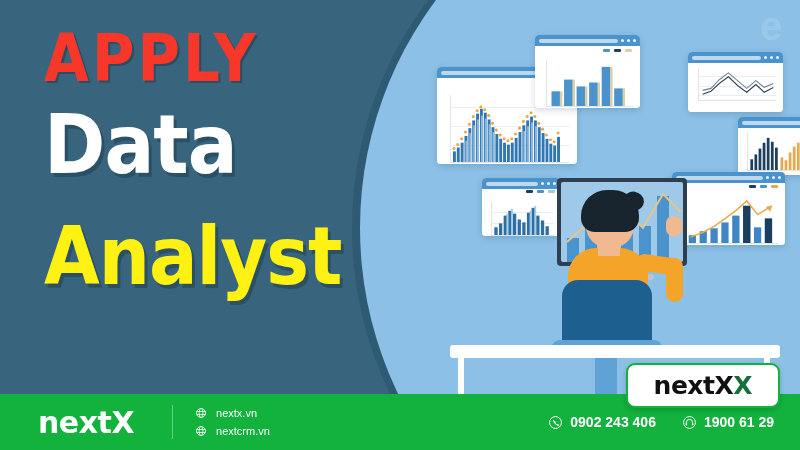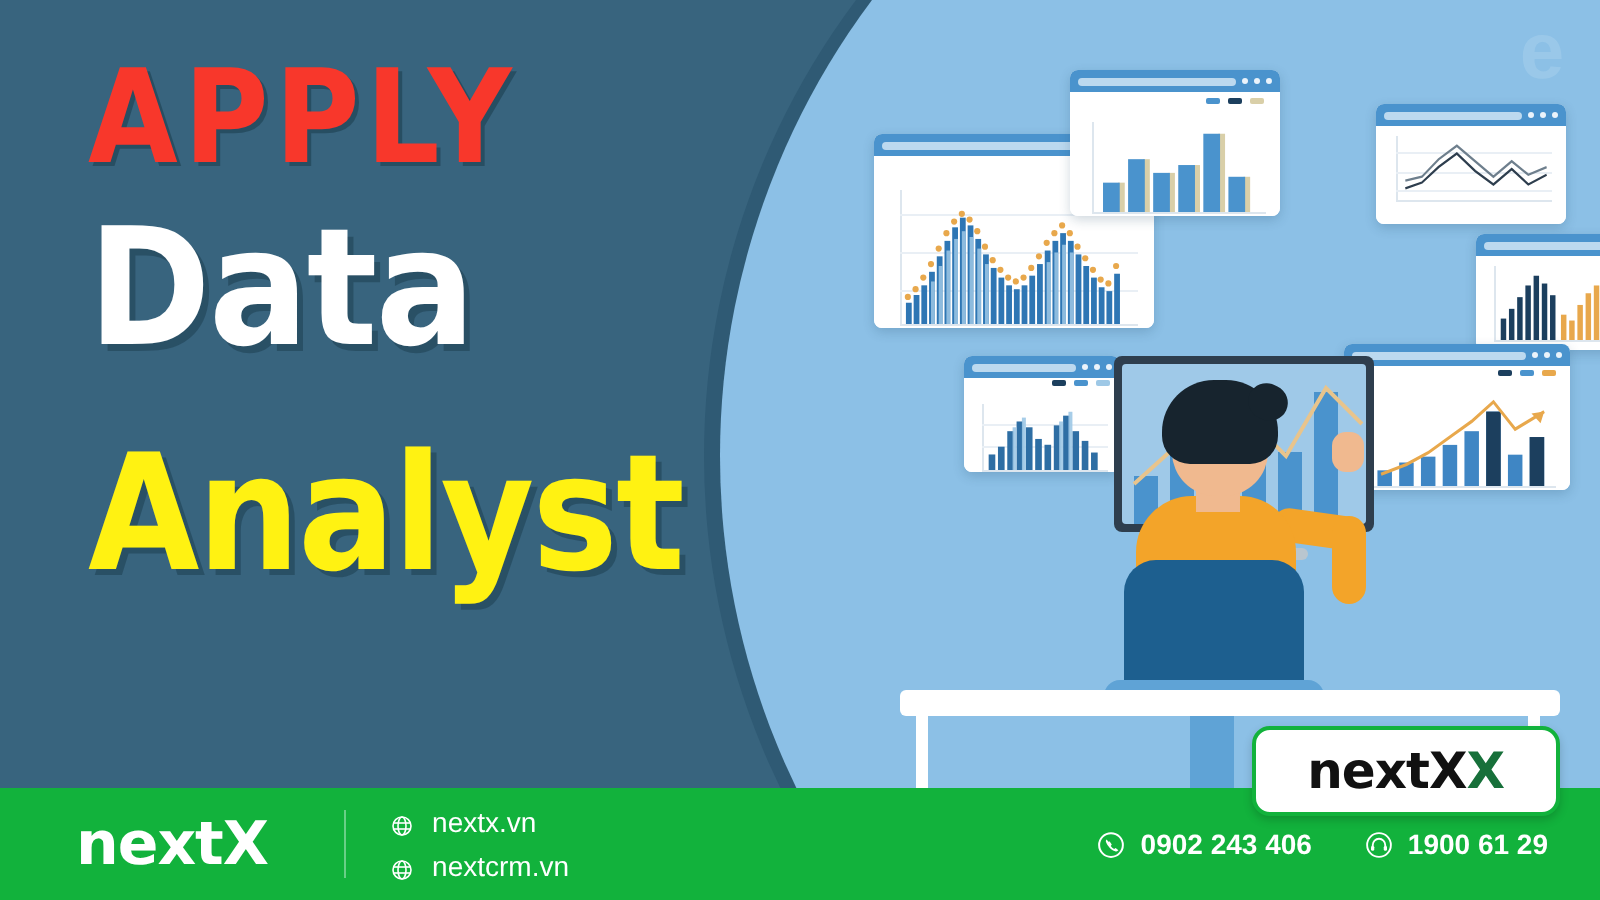--- a/index.html
+++ b/index.html
@@ -94,21 +94,21 @@
   .point-hand{position:absolute;left:246px;top:216px;width:16px;height:20px;background:#f0b98f;border-radius:7px;}
 
   
   .footer{position:absolute;left:0;bottom:0;width:800px;height:56px;background:#12b23c;display:flex;align-items:center;}
   .footer-logo{
     margin-left:38px;font-size:30px;font-weight:800;color:#ffffff;letter-spacing:-0.5px;
     font-family:"DejaVu Sans",sans-serif;
   }
   .footer-sep{width:1px;height:34px;background:#8fdca6;margin:0 22px 0 38px;opacity:.7;}
   .footer-links{display:flex;flex-direction:column;gap:6px;}
-  .footer-link{display:flex;align-items:flex-end;gap:9px;color:#ffffff;font-size:14px;}
+  .footer-link{display:flex;align-items:flex-end;gap:9px;color:#ffffff;font-size:11px;}
   .footer-phones{margin-left:auto;margin-right:26px;display:flex;gap:26px;align-items:center;}
   .footer-phone{display:flex;align-items:center;gap:7px;color:#ffffff;font-size:14px;font-weight:700;}
   .ico{flex:0 0 auto;display:inline-flex;}
 
   
   .badge{
     position:absolute;right:20px;bottom:42px;
     background:#ffffff;border:2px solid #12b23c;border-radius:9px;
     padding:6px 26px;font-size:25px;font-weight:800;
     font-family:"DejaVu Sans",sans-serif;color:#111111;letter-spacing:-.5px;

